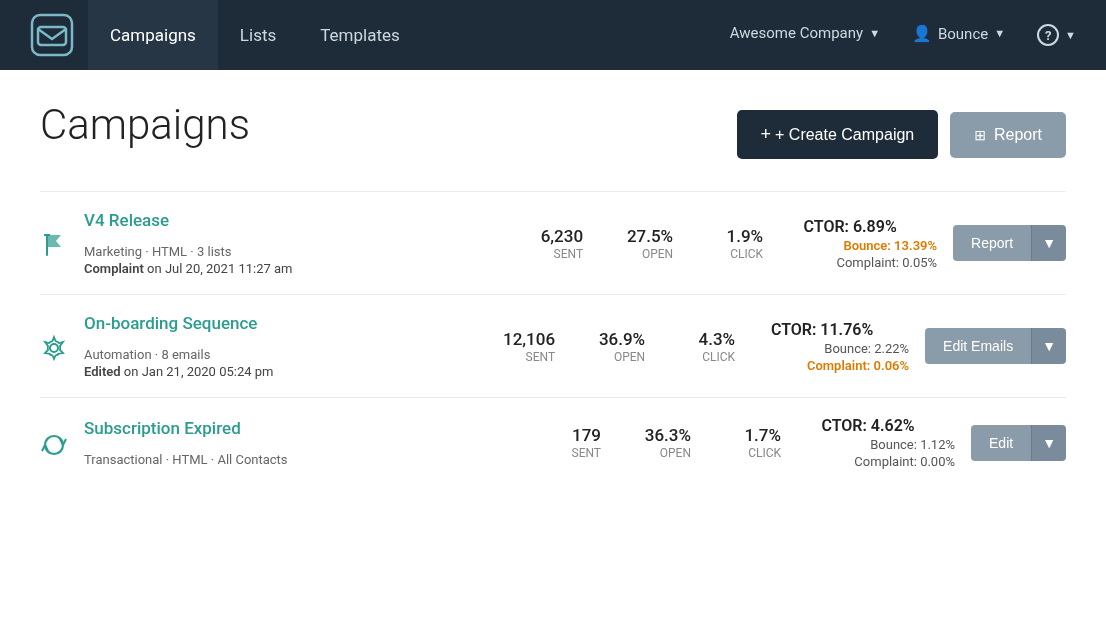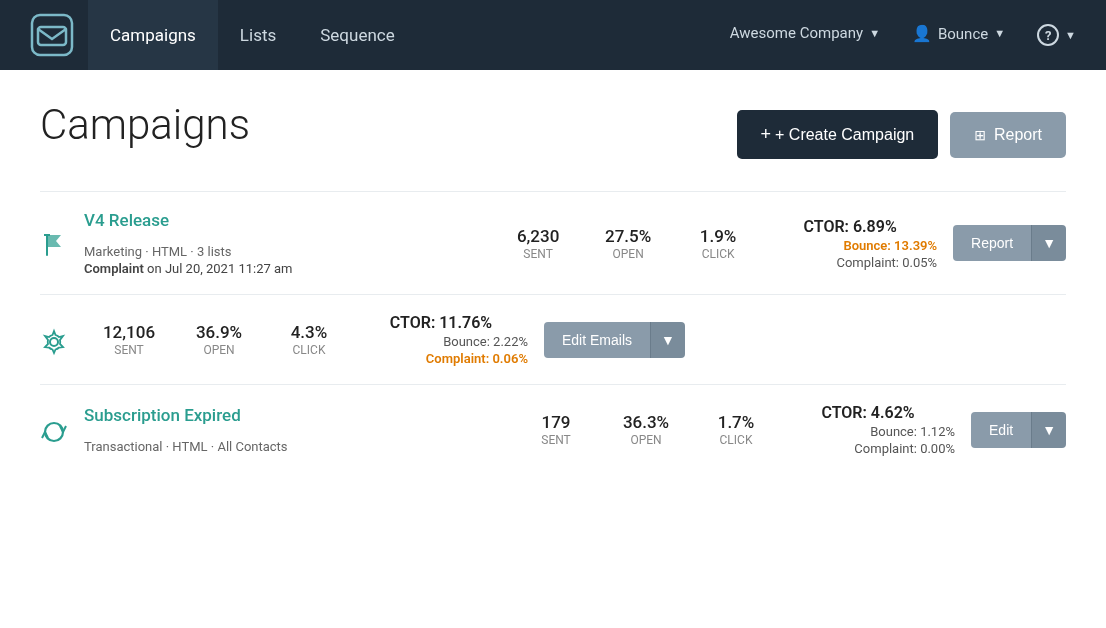--- a/index.html
+++ b/index.html
@@ -151,21 +151,21 @@
     }
     .campaign-status {
       font-size: 13px;
       color: #444;
       margin-top: 2px;
     }
     .campaign-status strong { font-weight: 600; }
     .stat-group {
       display: flex;
       flex-direction: column;
-      align-items: center;
+      align-items: flex-end;
       width: 90px;
       flex-shrink: 0;
     }
     .stat-value {
       font-size: 17px;
       font-weight: 500;
       color: #222;
     }
     .stat-label {
       font-size: 12px;
@@ -227,21 +227,21 @@
   <div class="nav-logo">
     <svg viewBox="0 0 44 44" fill="none" xmlns="http://www.w3.org/2000/svg">
       <rect x="2" y="2" width="40" height="40" rx="8" stroke="#7cb9c8" stroke-width="2.5" fill="none"></rect>
       <path d="M8 16 L22 26 L36 16" stroke="#7cb9c8" stroke-width="2.5" fill="none" stroke-linecap="round"></path>
       <rect x="8" y="14" width="28" height="18" rx="3" stroke="#7cb9c8" stroke-width="2.5" fill="none"></rect>
     </svg>
   </div>
   <div class="nav-links">
     <a class="nav-link active">Campaigns</a>
     <a class="nav-link">Lists</a>
-    <a class="nav-link">Sequence</a>
+    <a class="nav-link">Templates</a>
   </div>
   <div class="nav-right">
     <div class="nav-dropdown">
       <span>Awesome Company</span>
       <span class="caret">▼</span>
     </div>
     <div class="nav-dropdown">
       <span style="font-size:16px;">👤</span>
       <span>Bounce</span>
       <span class="caret">▼</span>
@@ -309,20 +309,28 @@
       </div>
     </div>
 
     <div class="campaign-row">
       <div class="campaign-icon">
         <svg viewBox="0 0 28 28" fill="none" xmlns="http://www.w3.org/2000/svg">
           <circle cx="14" cy="14" r="4" stroke="#2a9d8f" stroke-width="2"></circle>
           <path d="M14 3 L15.5 7 Q17.5 7.5 19 9 L23 8 L20 12 Q20.5 14 20 16 L23 19 L19 19.5 Q17.5 21 15.5 21.5 L14 25 L12.5 21.5 Q10.5 21 9 19.5 L5 19 L8 16 Q7.5 14 8 12 L5 8 L9 9 Q10.5 7.5 12.5 7 Z" stroke="#2a9d8f" stroke-width="1.8" fill="none"></path>
         </svg>
       </div>
+      <div class="campaign-info">
+        <a class="campaign-name">On-boarding Sequence</a>
+        <div class="campaign-meta">Automation · 8 emails</div>
+        <div class="campaign-status">
+          <strong>Edited</strong>
+          <span>on Jan 21, 2020 05:24 pm</span>
+        </div>
+      </div>
       <div class="stat-group">
         <span class="stat-value">12,106</span>
         <span class="stat-label">Sent</span>
       </div>
       <div class="stat-group">
         <span class="stat-value">36.9%</span>
         <span class="stat-label">Open</span>
       </div>
       <div class="stat-group">
         <span class="stat-value">4.3%</span>

